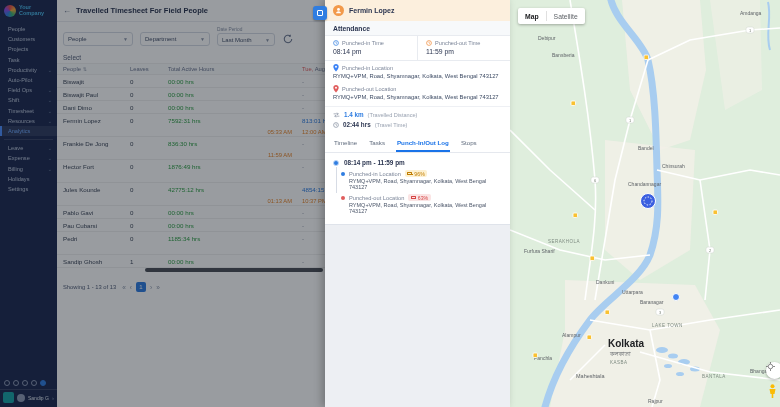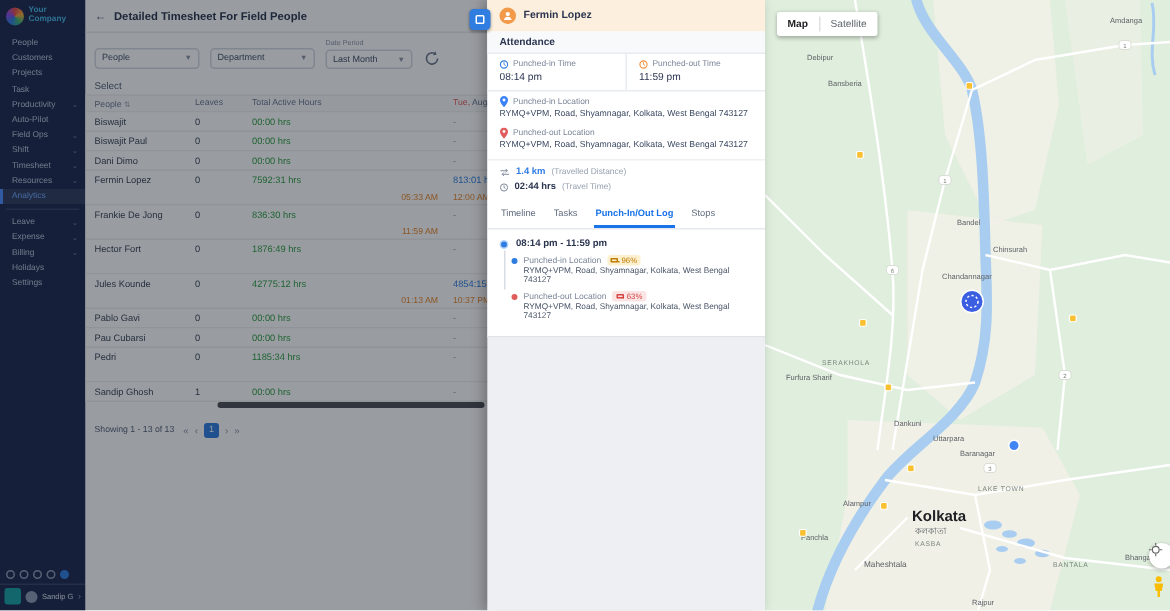--- a/index.html
+++ b/index.html
@@ -232,21 +232,21 @@
         <span class="user-av"></span>
         <span class="user-nm">Sandip G</span>
         <span class="user-ch">›</span>
       </div>
     </div>
   </div>
 
   <div class="main">
     <div class="m-head">
       <span class="back-ic">←</span>
-      <span class="m-title">Detailed Timesheet For Field People</span>
+      <span class="m-title">Travelled Timesheet For Field People</span>
     </div>
     <div class="filters">
       <div class="dd">
         <span>People</span>
         <span class="caret">▼</span>
       </div>
       <div class="dd">
         <span>Department</span>
         <span class="caret">▼</span>
       </div>

